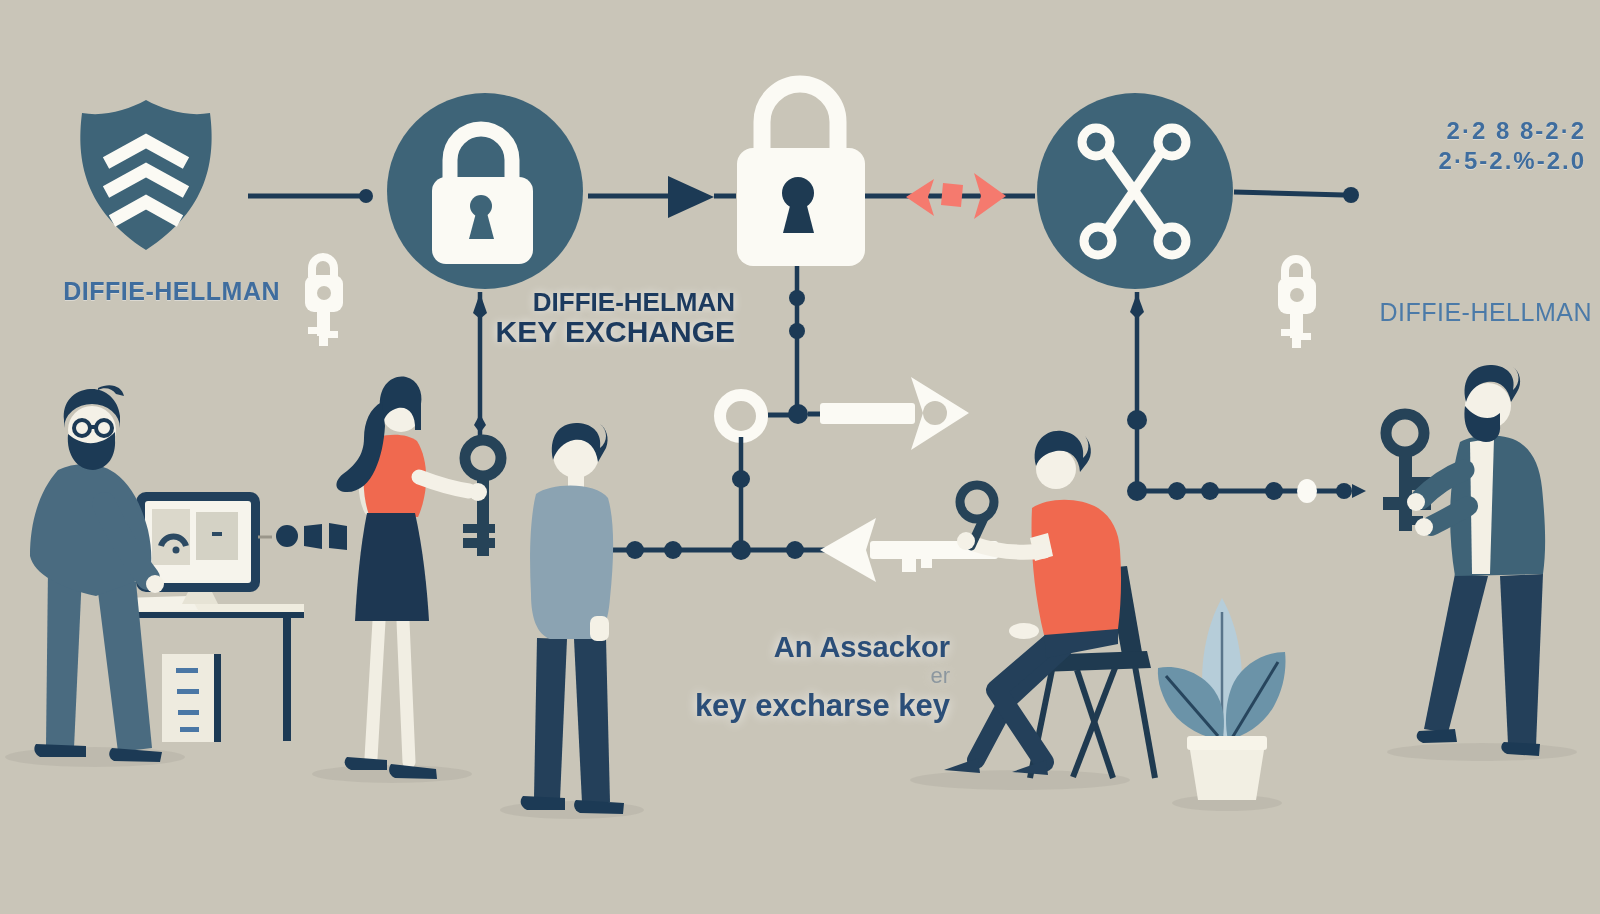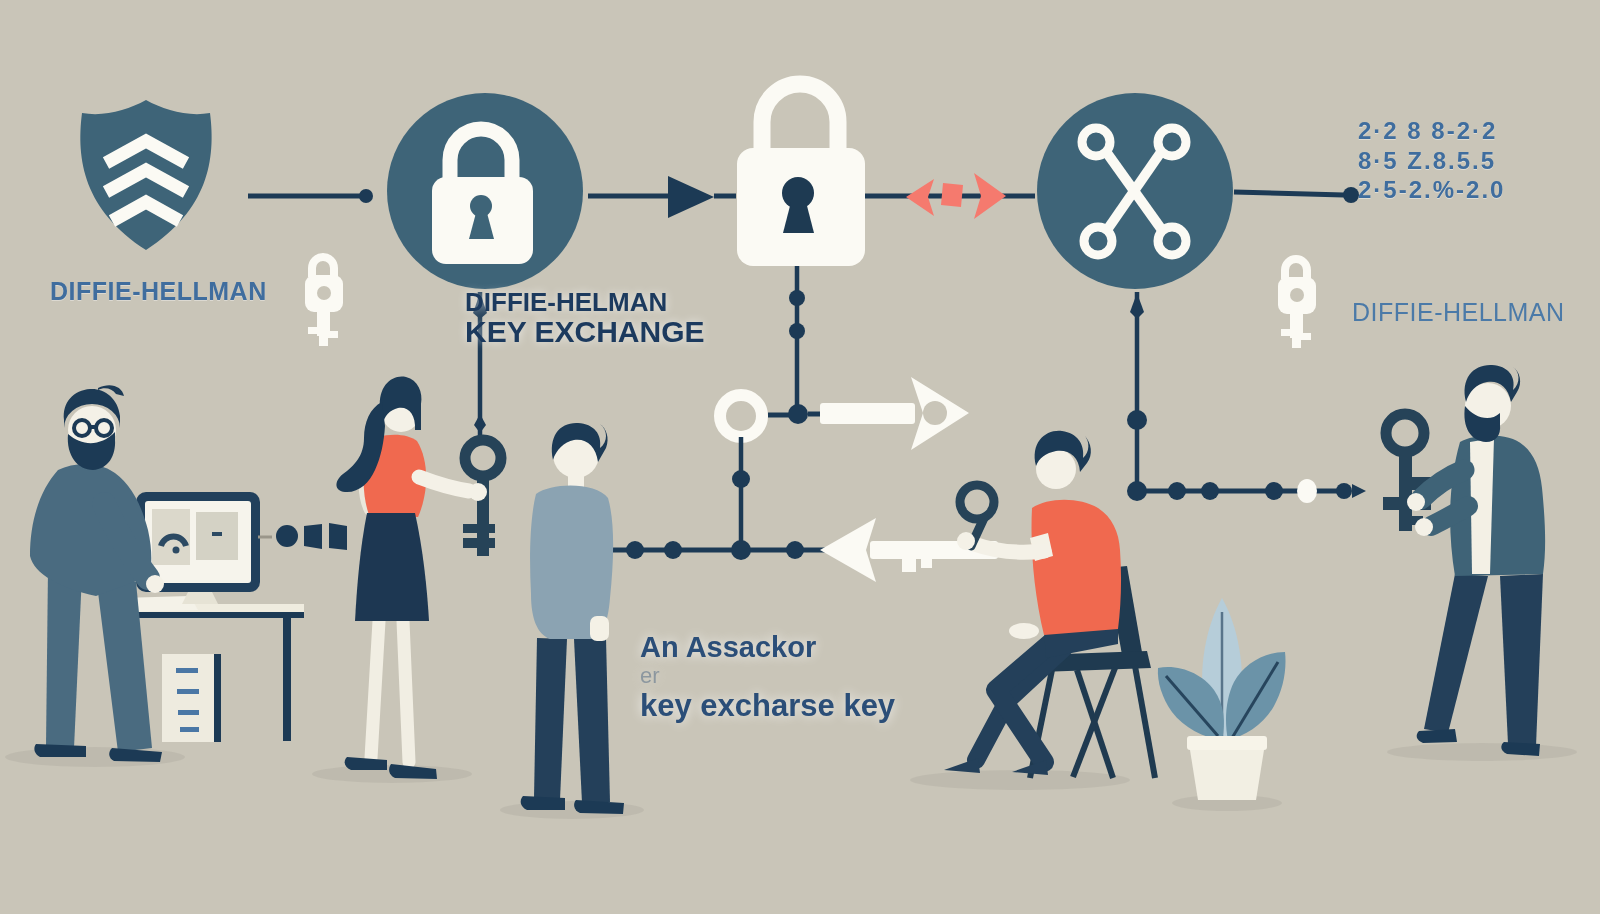--- a/index.html
+++ b/index.html
@@ -6,21 +6,21 @@
     --bg:#c9c5b8; --navy:#1e3a52; --line:#1c3a55; --teal:#3e6478; --coral:#f0694f;
     --salmon:#f57a6e; --steel:#3f6d9e; --caption:#1c3a5e; --attacker:#2b4e78;
     --skin:#f4f1e7; --white:#fbfaf4; --suit:#4a6b80; --sweater:#8ba3b2;
     --jacket:#3f6377; --pantsdark:#24405a; --leaflight:#b6cdd9; --leafdark:#6b93a8;
     --key:#264358;
   }
   html,body{margin:0;padding:0;background:var(--bg);}
   .stage{position:relative;width:1600px;height:914px;overflow:hidden;background:var(--bg);
          font-family:"Liberation Sans", sans-serif;}
   .stage svg{position:absolute;left:0;top:0;}
-  .txt{position:absolute;text-align:left;text-transform:none;}
+  .txt{position:absolute;text-align:right;text-transform:none;}
   .shield-caption{left:50px;top:277px;width:230px;font-size:25px;font-weight:600;
       color:var(--steel);letter-spacing:.5px;text-shadow:0 1px 0 rgba(255,255,255,.35);}
   .exchange-caption{left:465px;top:288px;width:270px;color:var(--caption);
       text-shadow:0 0 10px rgba(255,255,255,.7);}
   .exchange-caption .l1{font-size:26px;font-weight:700;line-height:28px;}
   .exchange-caption .l2{font-size:30px;font-weight:600;line-height:32px;}
   .attacker-caption{left:640px;top:630px;width:310px;color:var(--attacker);
       text-shadow:0 0 12px rgba(255,255,255,.8);}
   .attacker-caption .a1{font-size:29px;font-weight:600;line-height:34px;}
   .attacker-caption .a2{font-size:22px;font-weight:500;line-height:24px;opacity:.38;}
@@ -322,19 +322,18 @@
   <div class="a3">key excharse key</div>
 </div>
 
 <div class="txt exchange-caption">
   <div class="l1">DIFFIE-HELMAN</div>
   <div class="l2">KEY EXCHANGE</div>
 </div>
 
 <div class="txt matrix">
   <div>2·2 8 8-2·2</div>
-  <div>8·5 Z.8.5.5</div>
   <div>2·5-2.%-2.0</div>
 </div>
 
 <div class="txt matrix-caption">DIFFIE-HELLMAN</div>
 
 </div>
 
 </body></html>

